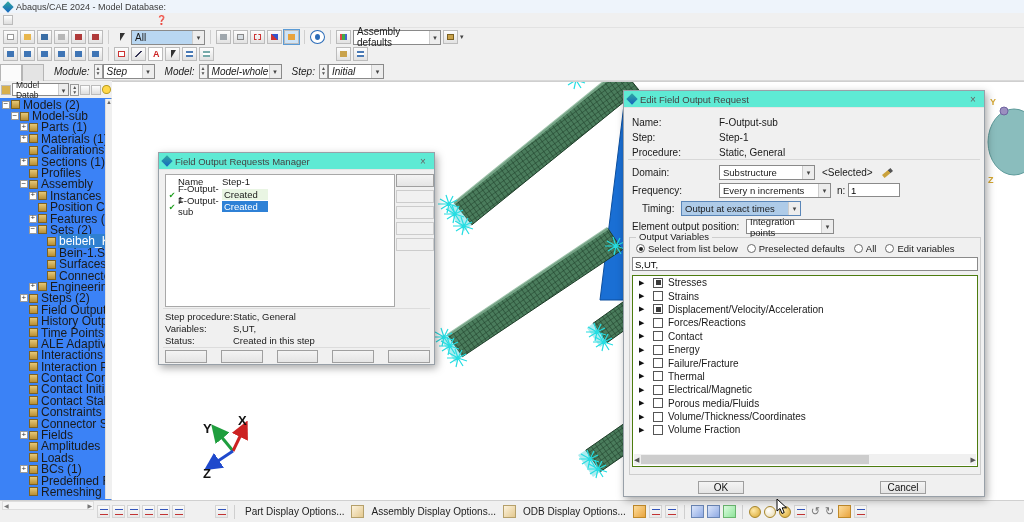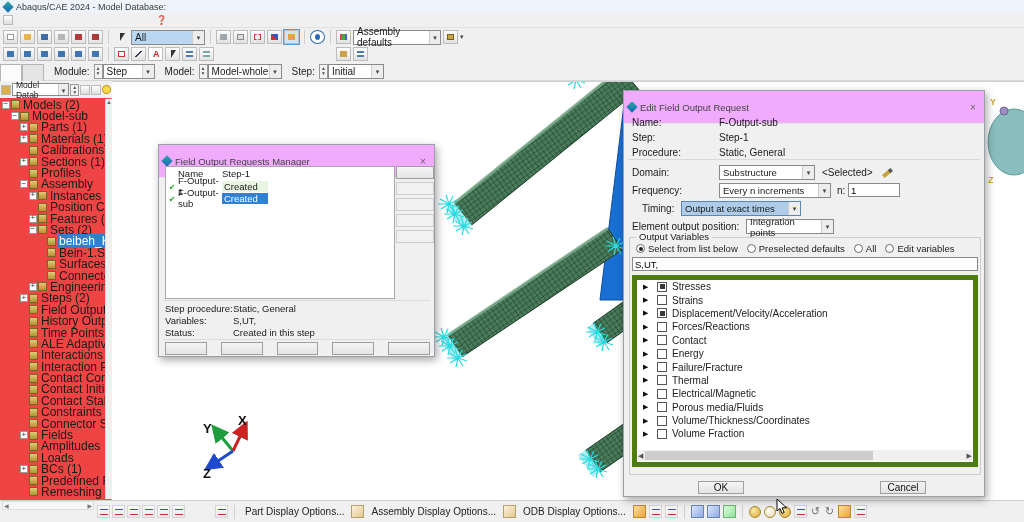--- a/index.html
+++ b/index.html
@@ -46,27 +46,27 @@
   .ic-table-sm::after{background:repeating-linear-gradient(#4a7ab5 0 2px,#fff 2px 4px);}
   .ic-list-sm::after{background:repeating-linear-gradient(#7aa 0 2px,#fff 2px 4px);}
   .ic-corner-gold::after{background:#c9a24b;}
   .tsep { width:1px; height:14px; background:#cfcfcf; margin:0 3px; }
   .combo { display:flex; align-items:center; background:#fff; border:1px solid #8a8a8a; height:15px; font-size:10px; padding-left:3px; }
   .combo .arr { margin-left:auto; width:12px; align-self:stretch; background:#ededed; border-left:1px solid #cdcdcd; text-align:center; font-size:7px; line-height:13px; color:#444; }
   .combo.hilite { background:#b9d7f2; }
   .spin { width:9px; height:15px; border:1px solid #9a9a9a; background:#f3f3f3; font-size:5px; line-height:5px; text-align:center; color:#555; display:flex; flex-direction:column; justify-content:center; }
 
   
-  #contextbar { left:0; top:62px; width:1024px; height:19px; background:#f0f0f0; border-bottom:1px solid #d8d8d8; display:flex; align-items:center; font-size:10px; }
+  #contextbar { left:0; top:62px; width:1024px; height:19px; background:#f0f0f0; border-bottom:1px solid #d8d8d8; display:flex; align-items:center; font-size:10px;font-style:italic; }
   .tab { height:17px; line-height:16px; padding:0 10px; border:1px solid #b5b5b5; border-bottom:none; background:#e4e4e4; margin-top:2px; }
   .tab.active { background:#fbfbfb; font-weight:bold; }
   .ctx-label { margin:0 4px 0 10px; }
 
   
-  #treepanel { left:0; top:81px; width:112px; height:419px; background:#ef4444; border-right:1px solid #b5b5b5; }
+  #treepanel { left:0; top:81px; width:112px; height:419px; background:#3b82f6; border-right:1px solid #b5b5b5; }
   #treeheader { left:0; top:0; width:112px; height:17px; background:#f0f0f0; display:flex; align-items:center; gap:1px; padding:1px; }
   #treeheader .combo { width:58px; height:13px; font-size:8.5px; }
   .mini-ic { width:10px; height:10px; background:linear-gradient(#fefefe,#ddd); border:1px solid #bbb; }
   .mini-bulb { width:9px; height:9px; border-radius:50%; background:#ffd84a; border:1px solid #b99b20; }
   #tree { left:0; top:18px; width:106px; height:400px; overflow:hidden; }
   .titem { display:flex; align-items:center; height:11.4px; font-size:12px; white-space:nowrap; }
   .texp { width:8px; height:8px; margin-right:1px; flex:0 0 8px; position:relative; }
   .exp-plus .texp,.exp-minus .texp { border:1px solid #9a9a9a; background:#fff; }
   .exp-plus .texp::before { content:"+"; position:absolute; left:0.5px; top:-2.5px; font-size:8px; color:#333; }
   .exp-minus .texp::before { content:"−"; position:absolute; left:0.5px; top:-2.5px; font-size:8px; color:#333; }
@@ -82,28 +82,28 @@
   .tbx:nth-child(even)::after { background:#3f75b5; }
   .tbx:nth-child(7)::after,.tbx:nth-child(8)::after { background:#c33; }
 
   
   #viewport { left:112px; top:81px; width:912px; height:419px; background:#ffffff; border-top:1px solid #cfcfcf; }
   #vpsvg { position:absolute; left:0; top:0; }
   #cursor { left:776px; top:499px; width:14px; height:16px; z-index:60; }
 
   
   .dialog { position:absolute; background:#f0f0f0; border:1px solid #98a0a8; box-shadow:2px 3px 8px rgba(0,0,0,.35); }
-  .dlg-title { height:16px; background:#f0abfc; display:flex; align-items:center; gap:4px; padding:16px 4px; font-size:9.5px; color:#444; border-bottom:1px solid #e4e4e4; }
+  .dlg-title { height:16px; background:#5eead4; display:flex; align-items:center; gap:4px; padding:8px 4px; font-size:9.5px; color:#444; border-bottom:1px solid #e4e4e4; }
   .dlg-logo { width:8px; height:8px; background:linear-gradient(135deg,#2fa8a0,#1565c0); transform:rotate(45deg); flex:0 0 8px; }
   .dlg-close { margin-left:auto; width:14px; text-align:center; color:#666; font-size:10px; }
   .btn { background:linear-gradient(#f4f4f4,#e4e4e4); border:1px solid #9f9f9f; font-size:10px; text-align:center; color:#111; }
   .btn.disabled { color:#a3a3a3; border-color:#cccccc; background:#f1f1f1; }
 
   
-  #mgr { left:158px; top:144px; width:277px; height:213px; z-index:10; }
+  #mgr { left:158px; top:152px; width:277px; height:213px; z-index:10; }
   #mgr-table { position:absolute; left:6px; top:21px; width:230px; height:133px; background:#fff; border:1px solid #a8a8a8; font-size:9.5px; }
   .mhead { display:flex; font-weight:normal; height:13px; align-items:center; }
   .mhead .c1 { width:12px; } .mhead .c2 { width:44px; } .mhead .c3 { width:46px; }
   .mrow { display:flex; height:12px; align-items:center; }
   .mchk { width:12px; text-align:center; }
   .mchk::before { content:"\2714"; color:#1e9e1e; font-size:8px; }
   .mname { width:44px; }
   .mstatus { width:46px; background:#e9f5e3; padding-left:2px; }
   .mrow.selected .mstatus { background:#2f81d6; color:#fff; }
   .mgr-side { position:absolute; left:237px; top:21px; width:38px; display:flex; flex-direction:column; gap:3.5px; }
@@ -121,21 +121,21 @@
   #edit { left:623px; top:90px; width:362px; height:407px; z-index:20; font-size:10px; }
   .erow { position:absolute; display:flex; align-items:center; }
   #edit .combo { font-size:9.5px; height:15px; }
   .pencil { width:11px; height:4px; background:linear-gradient(90deg,#caa23c 70%,#555 70%); transform:rotate(-40deg); margin-left:6px; }
   .einput { background:#fff; border:1px solid #8a8a8a; height:14px; font-size:9.5px; padding:0 2px; font-family:"Liberation Sans",sans-serif; }
   .groupbox { position:absolute; left:5px; top:146px; width:352px; height:238px; border:1px solid #cdcdcd; }
   .grouplabel { position:absolute; left:12px; top:140px; background:#f0f0f0; padding:0 3px; font-size:9.5px; }
   .radio { display:inline-flex; align-items:center; gap:3px; margin-right:9px; font-size:9.5px; }
   .rdot { width:9px; height:9px; border:1px solid #6a6a6a; border-radius:50%; background:#fff; position:relative; flex:0 0 9px; }
   .radio.checked-on .rdot::after { content:""; position:absolute; left:2px; top:2px; width:4px; height:4px; border-radius:50%; background:#222; }
-  #varlist { position:absolute; left:8px; top:184px; width:346px; height:192px; background:#fff; border:5px solid #4d7c0f; overflow:hidden; }
+  #varlist { position:absolute; left:8px; top:184px; width:346px; height:192px; background:#fff; border:1px solid #4d7c0f; overflow:hidden; }
   .vrow { display:flex; align-items:center; height:13.4px; padding-left:6px; }
   .vexp { width:14px; font-size:7px; color:#111; }
   .vexp::before { content:"\25B6"; }
   .vcb { width:10px; height:10px; border:1px solid #555; background:#fff; margin-right:5px; position:relative; flex:0 0 10px; }
   .vrow.checked-partial .vcb::after { content:""; position:absolute; left:1.5px; top:1.5px; width:5px; height:5px; background:#3a3a3a; }
   #varhscroll { position:absolute; left:1px; right:1px; bottom:1px; height:11px; background:#f0f0f0; display:flex; align-items:center; font-size:7px; color:#555; }
   #varhscroll .thumb { height:9px; background:#cdcdcd; width:228px; margin-left:2px; }
   #edit .okbtn { position:absolute; left:74px; top:390px; width:46px; height:13px; line-height:12px; }
   #edit .cancelbtn { position:absolute; left:256px; top:390px; width:46px; height:13px; line-height:12px; }
   #edit hr.s1 { position:absolute; left:4px; right:4px; top:68px; border:none; border-top:1px solid #d8d8d8; }

